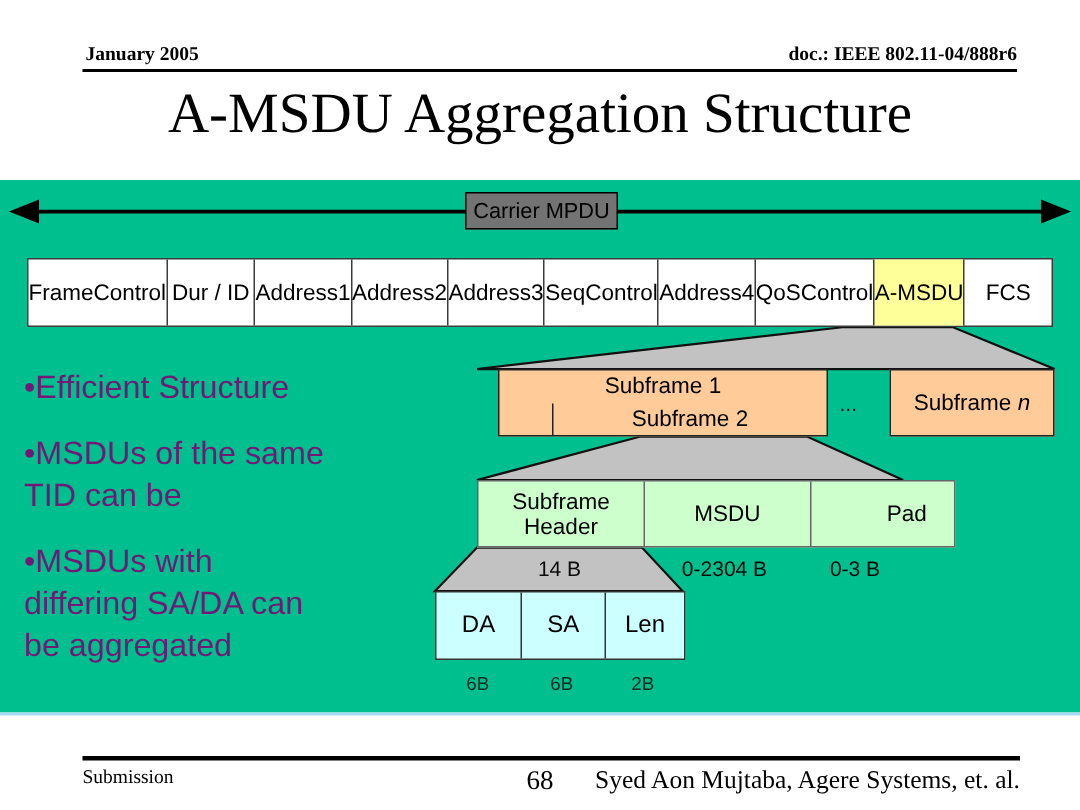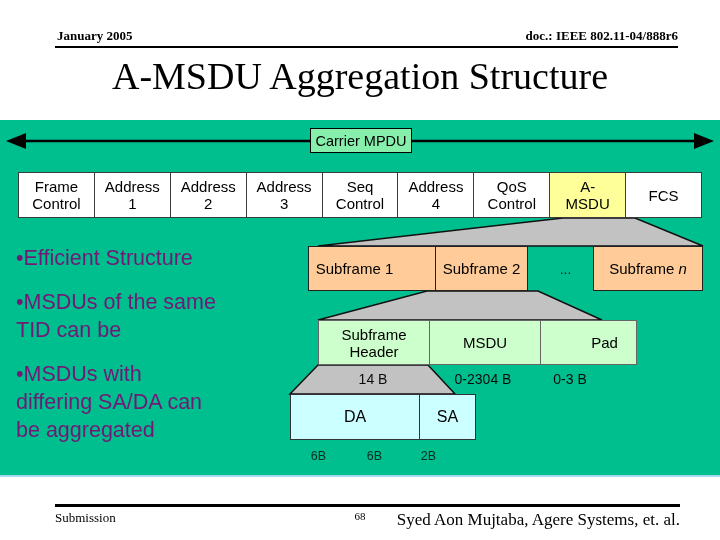--- a/index.html
+++ b/index.html
@@ -15,68 +15,68 @@
   .hdr-rule { position:absolute; left:55px; top:46px; width:623px; height:2px; background:#000; }
   .slide-title { position:absolute; left:0; right:0; top:54px; text-align:center;
     font-family:"Liberation Serif",serif; font-size:38px; color:#000; }
 
   
   .panel { position:absolute; left:0; top:120px; width:720px; height:355px; background:#00bf8f; }
   .panel-shadow { position:absolute; left:0; top:475px; width:720px; height:2px; background:#a5dcf2; }
   .overlay { position:absolute; left:0; top:0; width:720px; height:355px; z-index:1; }
 
   .carrier-label { position:absolute; left:310px; top:8px; width:100px; height:23px; z-index:2;
-    background:#86efac; border:1px solid #000; display:flex; align-items:center; justify-content:center;
+    background:#737373; border:1px solid #000; display:flex; align-items:center; justify-content:center;
     font-size:14.5px; color:#000; }
 
   .mpdu-table { position:absolute; left:18px; top:52px; width:684px; height:46px; z-index:2;
     display:flex; background:#fff; border:1px solid #3c3c3c; box-sizing:border-box; }
-  .mpdu-cell { flex:1; display:flex; flex-direction:column; align-items:center; justify-content:center;
+  .mpdu-cell { flex:1; display:flex; flex-direction:row; align-items:center; justify-content:center;
     font-size:15px; line-height:17px; text-align:center; border-left:1px solid #3c3c3c; color:#000; }
   .mpdu-cell:first-child { border-left:none; }
   .mpdu-cell.hl { background:#ffff99; }
 
   .sf-box { position:absolute; top:126px; height:45px; z-index:2; display:flex;
     background:#ffcc99; border:1px solid #222; box-sizing:border-box; }
-  .sf-main { left:308px; width:220px; }
+  .sf-main { left:332px; width:220px;flex-direction:column; }
   .sf-n { left:593px; width:110px; }
   .sf-cell { flex:1; display:flex; align-items:center; justify-content:center; font-size:15px; color:#000; }
   .sf-cell + .sf-cell { border-left:1px solid #222;margin-left:35px; }
   .sf-dots { position:absolute; left:538px; top:126px; width:55px; height:45px; z-index:2;
     display:flex; align-items:center; justify-content:center; font-size:14px; color:#1d1d1d; }
 
   .sfh-table { position:absolute; left:318px; top:200px; height:45px; z-index:2; display:flex;
     background:#ccffcc; border:1px solid #666; box-sizing:border-box; }
   .sfh-cell { display:flex; flex-direction:column; align-items:center; justify-content:center;
     font-size:15px; line-height:17px; text-align:center; border-left:1px solid #666; color:#000; }
   .sfh-cell:first-child { border-left:none; }
   .sfh-w0 { width:110px; } .sfh-w1 { width:110px; } .sfh-w2 { width:63px;padding-left:32px; }
 
   .size-label { position:absolute; top:251px; z-index:2; font-size:14px; text-align:center; color:#0b0b0b; }
   .size-0 { left:318px; width:110px; } .size-1 { left:428px; width:110px; } .size-2 { left:538px; width:64px; }
 
   .hdrf-table { position:absolute; left:290px; top:274px; height:46px; z-index:2; display:flex;
     background:#ccffff; border:1px solid #333; box-sizing:border-box; }
   .hdrf-cell { display:flex; align-items:center; justify-content:center; font-size:16px;
-    border-left:1px solid #333; color:#000;margin-left:36px; }
+    border-left:1px solid #333; color:#000; }
   .hdrf-cell:first-child { border-left:none; }
   .hdrf-w0 { width:56px; } .hdrf-w1 { width:55px; } .hdrf-w2 { width:52px; }
 
   .hsize-label { position:absolute; top:329px; z-index:2; font-size:12.5px; text-align:center; color:#0b2b20; }
   .hsize-0 { left:290px; width:57px; } .hsize-1 { left:347px; width:55px; } .hsize-2 { left:402px; width:53px; }
 
   
   .bullets { position:absolute; left:16px; top:124px; width:284px; z-index:2;
     font-size:21.5px; line-height:28px; color:#701a75; }
   .bullet-para { margin:0 0 16px 0; }
 
   
   .ftr-rule { position:absolute; left:55px; top:504px; width:625px; height:3px; background:#000; }
   .ftr-left { position:absolute; left:55px; top:510px; font-family:Liberation Serif, serif; font-size:13px; color:#000; }
-  .ftr-page { position:absolute; left:0; right:0; top:510px; text-align:center; font-family:"Liberation Serif",serif; font-size:11px; color:#000; }
+  .ftr-page { position:absolute; left:0; right:0; top:510px; text-align:center; font-family:"Liberation Serif",serif; font-size:18px; color:#000; }
   .ftr-right { position:absolute; right:40px; top:510px; font-family:"Liberation Serif",serif; font-size:17px; color:#000; }
 </style>
 </head>
 <body>
 
 <div class="slide">
 
   <div class="hdr-date">January 2005</div>
   <div class="hdr-doc">doc.: IEEE 802.11-04/888r6</div>
   <div class="hdr-rule"></div>
@@ -94,20 +94,23 @@
       <polygon points="427,171 538,171 602,200 318,200" fill="#c2c2c2" stroke="#111" stroke-width="1.5"></polygon>
       <polygon points="318,245 428,245 455,274 290,274" fill="#c2c2c2" stroke="#111" stroke-width="1.5"></polygon>
     </svg>
 
     <div class="carrier-label">Carrier MPDU</div>
 
     <div class="mpdu-table">
       <div class="mpdu-cell">
         <span>Frame</span>
         <span>Control</span>
+      </div>
+      <div class="mpdu-cell">
+        <span>Dur / ID</span>
       </div>
       <div class="mpdu-cell">
         <span>Address</span>
         <span>1</span>
       </div>
       <div class="mpdu-cell">
         <span>Address</span>
         <span>2</span>
       </div>
       <div class="mpdu-cell">
@@ -160,20 +163,21 @@
       </div>
     </div>
 
     <div class="size-label size-0">14 B</div>
     <div class="size-label size-1">0-2304 B</div>
     <div class="size-label size-2">0-3 B</div>
 
     <div class="hdrf-table">
       <div class="hdrf-cell hdrf-w0">DA</div>
       <div class="hdrf-cell hdrf-w1">SA</div>
+      <div class="hdrf-cell hdrf-w2">Len</div>
     </div>
 
     <div class="hsize-label hsize-0">6B</div>
     <div class="hsize-label hsize-1">6B</div>
     <div class="hsize-label hsize-2">2B</div>
 
     <div class="bullets">
       <div class="bullet-para">
         <div>•Efficient Structure</div>
       </div>

